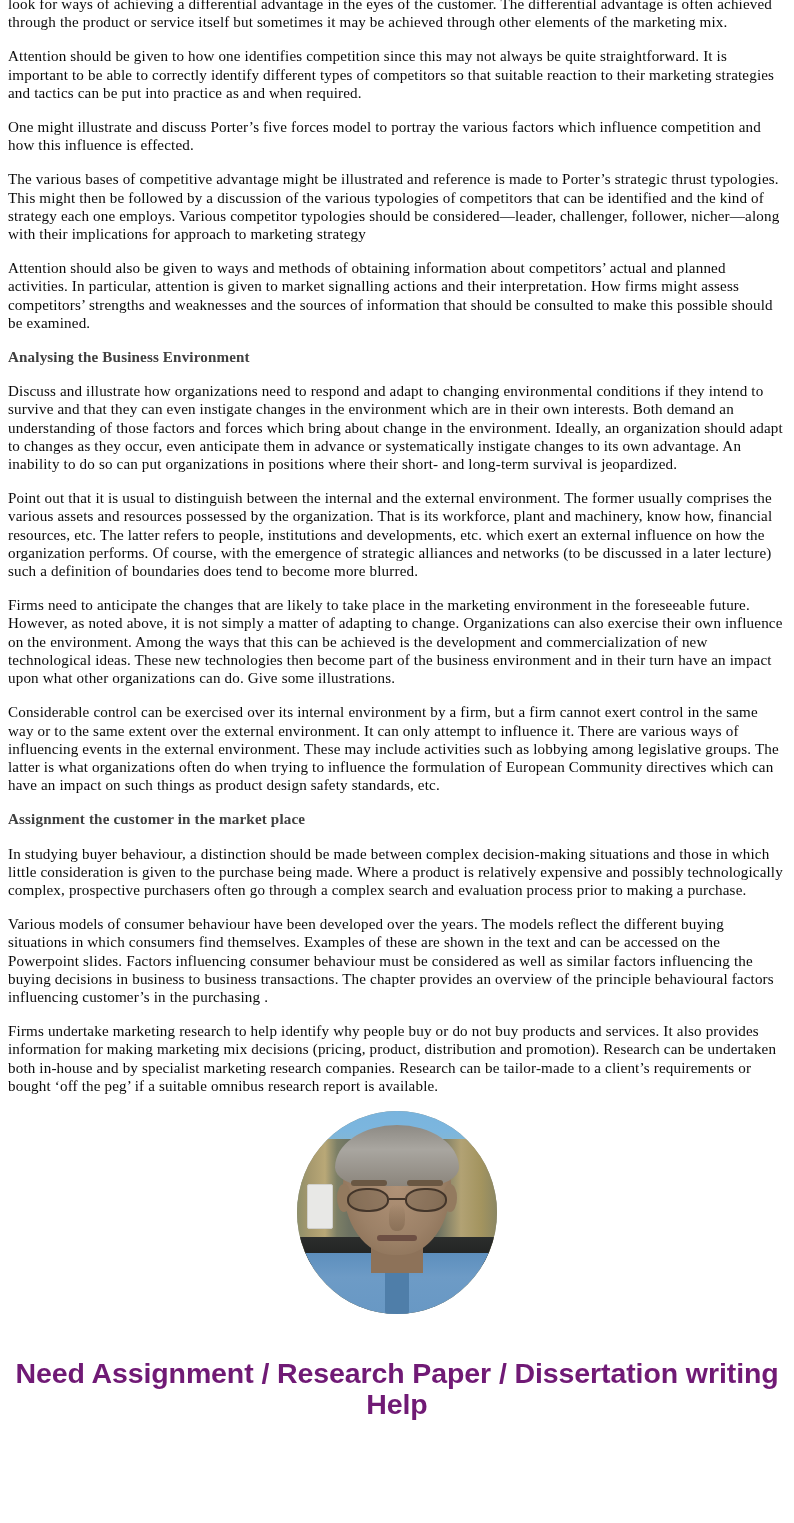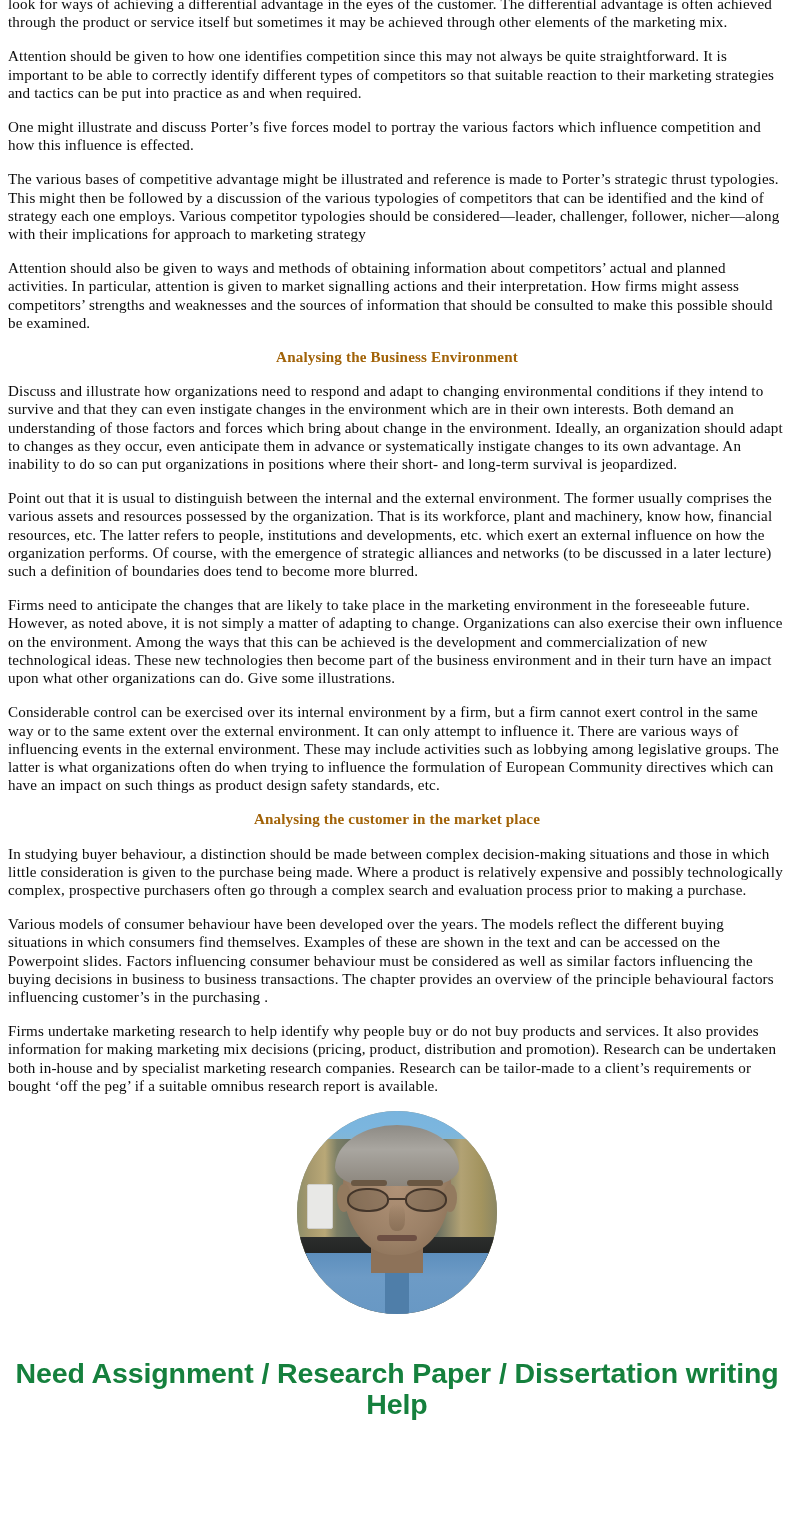--- a/index.html
+++ b/index.html
@@ -41,23 +41,22 @@
   
   p.para.clipped {
     margin-top: -5px;
   }
 
   h2.section-heading {
     margin: 0 0 16px 0;
     font-size: 15.1px;
     line-height: 18.2px;
     font-weight: bold;
-    color: #a16207;
+    color: #404040;
     letter-spacing: 0.01em;
-    text-align: center;
   }
 
   
   .avatar-wrap {
     margin: 14px 0 0 0;
     display: flex;
     justify-content: center;
   }
 
   .avatar {
@@ -217,21 +216,21 @@
     background: #6d4f43;
     border-radius: 4px;
   }
 
   
   .cta {
     margin-top: 44px;
     text-align: center;
     font-family: "Liberation Sans", "DejaVu Sans", sans-serif;
     font-weight: bold;
-    color: #15803d;
+    color: #701a75;
   }
   .cta-line1 {
     font-size: 28.5px;
     line-height: 31px;
     letter-spacing: -0.1px;
   }
   .cta-line2 {
     font-size: 28.5px;
     line-height: 31px;
     letter-spacing: -0.1px;
@@ -246,21 +245,21 @@
       <p class="para clipped">look for ways of achieving a differential advantage in the eyes of the customer. The differential advantage is often achieved through the product or service itself but sometimes it may be achieved through other elements of the marketing mix.</p>
       <p class="para">Attention should be given to how one identifies competition since this may not always be quite straightforward. It is important to be able to correctly identify different types of competitors so that suitable reaction to their marketing strategies and tactics can be put into practice as and when required.</p>
       <p class="para">One might illustrate and discuss Porter’s five forces model to portray the various factors which influence competition and how this influence is effected.</p>
       <p class="para">The various bases of competitive advantage might be illustrated and reference is made to Porter’s strategic thrust typologies. This might then be followed by a discussion of the various typologies of competitors that can be identified and the kind of strategy each one employs. Various competitor typologies should be considered—leader, challenger, follower, nicher—along with their implications for approach to marketing strategy</p>
       <p class="para">Attention should also be given to ways and methods of obtaining information about competitors’ actual and planned activities. In particular, attention is given to market signalling actions and their interpretation. How firms might assess competitors’ strengths and weaknesses and the sources of information that should be consulted to make this possible should be examined.</p>
       <h2 class="section-heading">Analysing the Business Environment</h2>
       <p class="para">Discuss and illustrate how organizations need to respond and adapt to changing environmental conditions if they intend to survive and that they can even instigate changes in the environment which are in their own interests. Both demand an understanding of those factors and forces which bring about change in the environment. Ideally, an organization should adapt to changes as they occur, even anticipate them in advance or systematically instigate changes to its own advantage. An inability to do so can put organizations in positions where their short- and long-term survival is jeopardized.</p>
       <p class="para">Point out that it is usual to distinguish between the internal and the external environment. The former usually comprises the various assets and resources possessed by the organization. That is its workforce, plant and machinery, know how, financial resources, etc. The latter refers to people, institutions and developments, etc. which exert an external influence on how the organization performs. Of course, with the emergence of strategic alliances and networks (to be discussed in a later lecture) such a definition of boundaries does tend to become more blurred.</p>
       <p class="para">Firms need to anticipate the changes that are likely to take place in the marketing environment in the foreseeable future. However, as noted above, it is not simply a matter of adapting to change. Organizations can also exercise their own influence on the environment. Among the ways that this can be achieved is the development and commercialization of new technological ideas. These new technologies then become part of the business environment and in their turn have an impact upon what other organizations can do. Give some illustrations.</p>
       <p class="para">Considerable control can be exercised over its internal environment by a firm, but a firm cannot exert control in the same way or to the same extent over the external environment. It can only attempt to influence it. There are various ways of influencing events in the external environment. These may include activities such as lobbying among legislative groups. The latter is what organizations often do when trying to influence the formulation of European Community directives which can have an impact on such things as product design safety standards, etc.</p>
-      <h2 class="section-heading">Analysing the customer in the market place</h2>
+      <h2 class="section-heading">Assignment the customer in the market place</h2>
       <p class="para">In studying buyer behaviour, a distinction should be made between complex decision-making situations and those in which little consideration is given to the purchase being made. Where a product is relatively expensive and possibly technologically complex, prospective purchasers often go through a complex search and evaluation process prior to making a purchase.</p>
       <p class="para">Various models of consumer behaviour have been developed over the years. The models reflect the different buying situations in which consumers find themselves. Examples of these are shown in the text and can be accessed on the Powerpoint slides. Factors influencing consumer behaviour must be considered as well as similar factors influencing the buying decisions in business to business transactions. The chapter provides an overview of the principle behavioural factors influencing customer’s in the purchasing .</p>
       <p class="para">Firms undertake marketing research to help identify why people buy or do not buy products and services. It also provides information for making marketing mix decisions (pricing, product, distribution and promotion). Research can be undertaken both in-house and by specialist marketing research companies. Research can be tailor-made to a client’s requirements or bought ‘off the peg’ if a suitable omnibus research report is available.</p>
     </div>
 
   <div class="avatar-wrap">
     <div class="avatar">
       <div class="ph-sky"></div>
       <div class="ph-wall"></div>
       <div class="ph-switch"></div>

